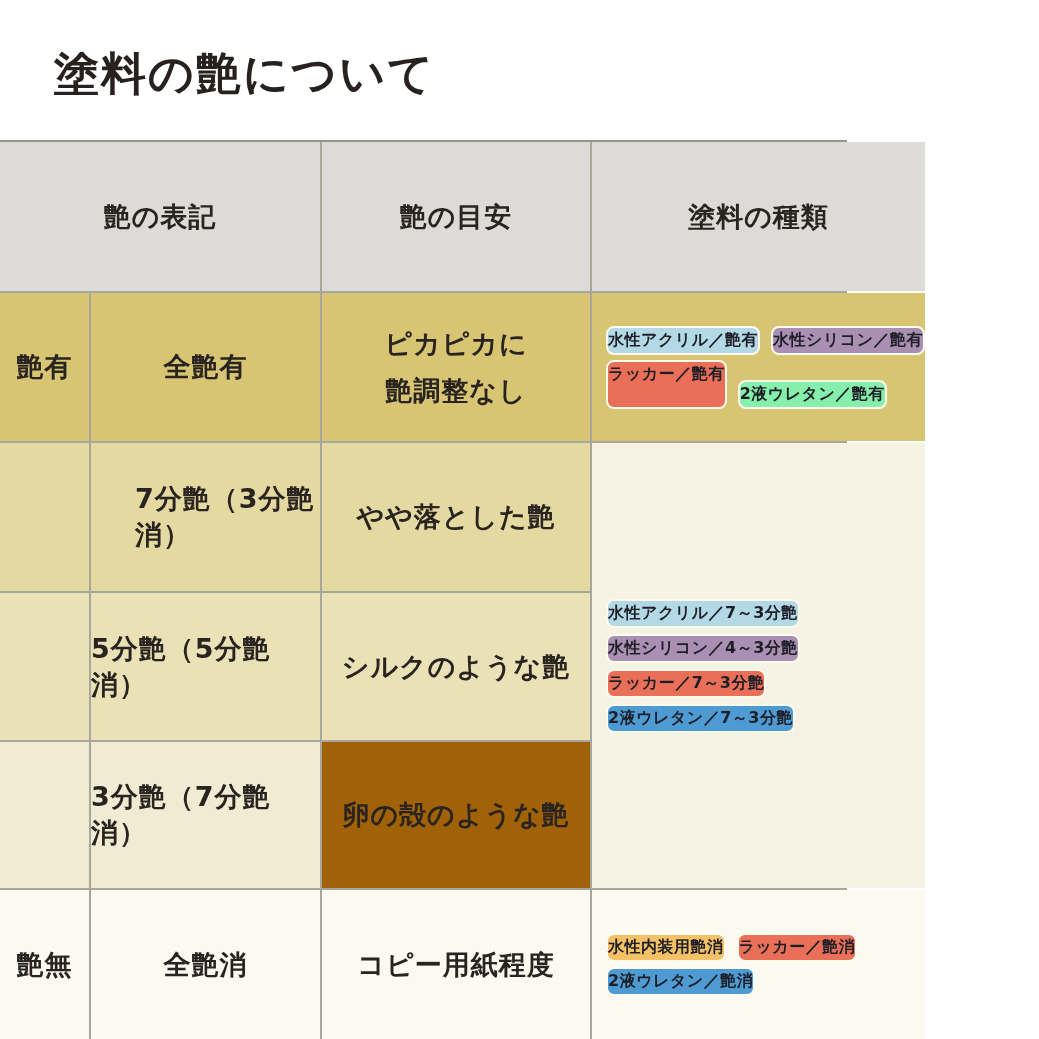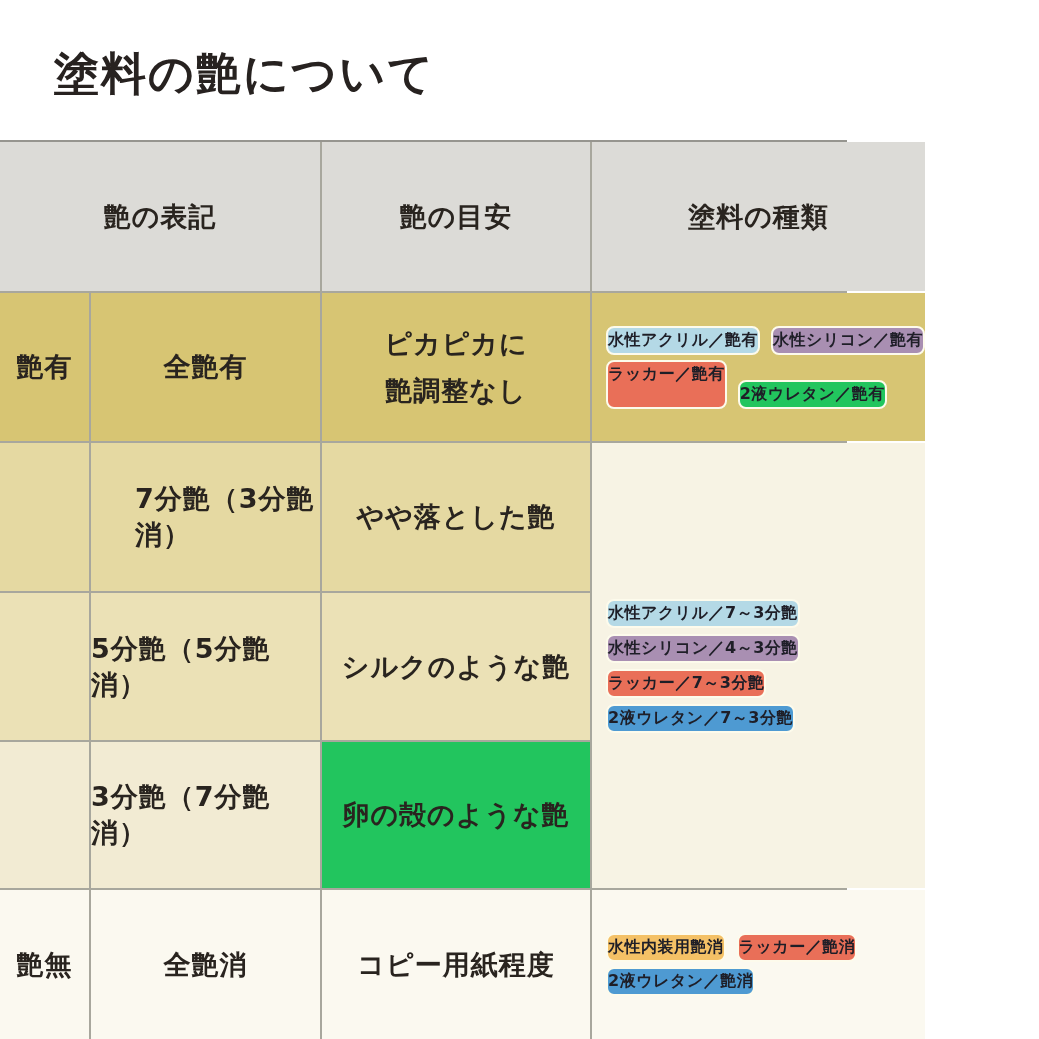--- a/index.html
+++ b/index.html
@@ -61,42 +61,42 @@
       <span>ピカピカに</span>
       <span>艶調整なし</span>
     </div>
     <div class="cell badges" style="background-color: rgb(215, 197, 115);">
       <div class="badge-row">
         <span class="badge" style="background-color: rgb(180, 217, 230);">水性アクリル／艶有</span>
         <span class="badge" style="background-color: rgb(169, 143, 178);">水性シリコン／艶有</span>
       </div>
       <div class="badge-row">
         <span class="badge" style="background-color: rgb(233, 111, 88);">ラッカー／艶有</span>
-        <span class="badge" style="background-color: #22c55e; margin-top: 20px;">2液ウレタン／艶有</span>
+        <span class="badge" style="background-color: #86efac; margin-top: 20px;">2液ウレタン／艶有</span>
       </div>
     </div>
 
     <div class="cell" style="background-color: rgb(229, 217, 162);"></div>
     <div class="cell" style="background-color: rgb(229, 217, 162); padding-left: 44px;">7分艶（3分艶消）</div>
     <div class="cell" style="background-color: rgb(229, 217, 162);">やや落とした艶</div>
 
     <div class="cell badges merged" style="background-color: rgb(247, 243, 228);">
       <span class="badge" style="background-color: rgb(180, 217, 230);">水性アクリル／7～3分艶</span>
       <span class="badge" style="background-color: rgb(169, 143, 178);">水性シリコン／4～3分艶</span>
       <span class="badge" style="background-color: rgb(233, 111, 88);">ラッカー／7～3分艶</span>
       <span class="badge" style="background-color: rgb(78, 154, 210);">2液ウレタン／7～3分艶</span>
     </div>
 
     <div class="cell" style="background-color: rgb(235, 225, 182);"></div>
     <div class="cell" style="background-color: rgb(235, 225, 182);">5分艶（5分艶消）</div>
     <div class="cell" style="background-color: rgb(235, 225, 182);">シルクのような艶</div>
 
     <div class="cell" style="background-color: rgb(242, 235, 211);"></div>
     <div class="cell" style="background-color: rgb(242, 235, 211);">3分艶（7分艶消）</div>
-    <div class="cell" style="background-color: #22c55e;">卵の殻のような艶</div>
+    <div class="cell" style="background-color: #a16207;">卵の殻のような艶</div>
 
     <div class="cell" style="background-color: rgb(251, 249, 240);">艶無</div>
     <div class="cell" style="background-color: rgb(251, 249, 240);">全艶消</div>
     <div class="cell" style="background-color: rgb(251, 249, 240);">コピー用紙程度</div>
     <div class="cell badges" style="background-color: rgb(251, 249, 240);">
       <div class="badge-row">
         <span class="badge" style="background-color: rgb(244, 193, 102);">水性内装用艶消</span>
         <span class="badge" style="background-color: rgb(233, 111, 88);">ラッカー／艶消</span>
       </div>
       <div class="badge-row">

